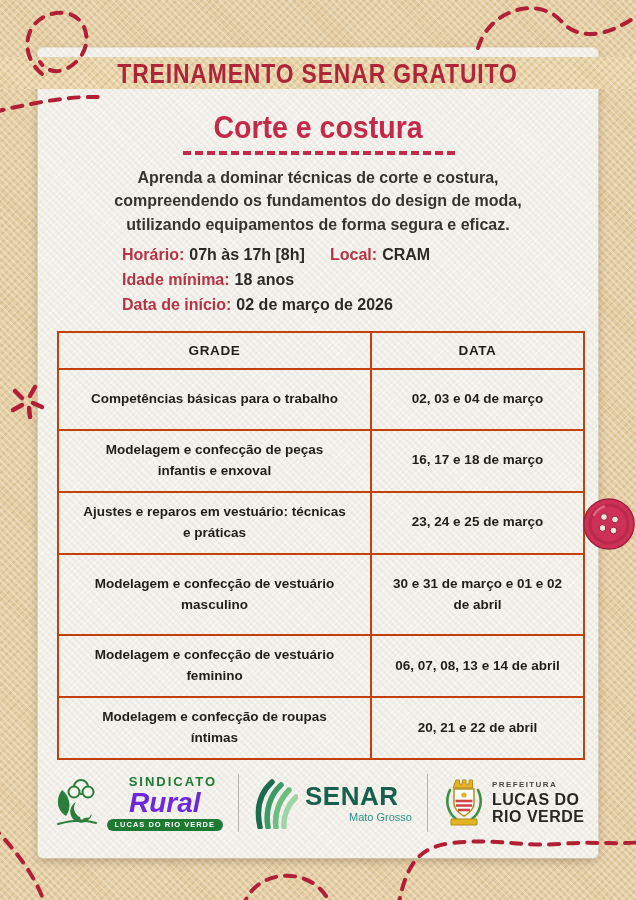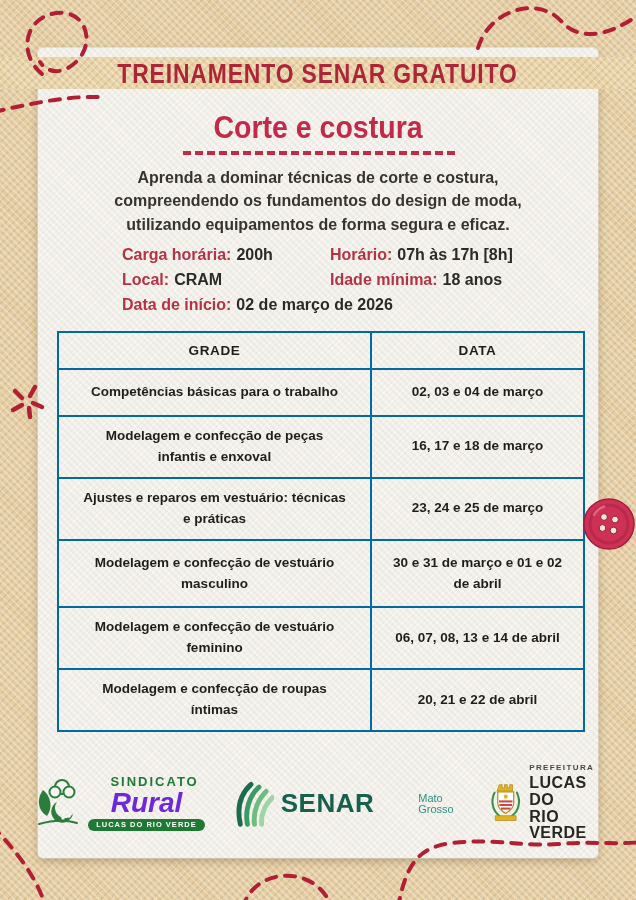--- a/index.html
+++ b/index.html
@@ -54,40 +54,40 @@
     font-size:16px;font-weight:bold;
   }
   .info .span2{grid-column:1 / -1;}
   .lbl{color:#b43345;}
   .val{color:#2c2a27;margin-left:5px;}
   table.schedule{
     position:absolute;left:57px;top:331px;width:526px;
     border-collapse:collapse;table-layout:fixed;
   }
   table.schedule th, table.schedule td{
-    border:2px solid #0369a1;text-align:center;vertical-align:middle;
+    border:2px solid #c2410c;text-align:center;vertical-align:middle;
     color:#201e1b;font-weight:bold;
   }
   table.schedule th{font-size:13.5px;letter-spacing:0.6px;padding:10px 4px;}
   table.schedule td{font-size:13.5px;line-height:1.55;padding:9px 24px;margin-left:16px;}
-  table.schedule td.datecell{padding:12px 14px;}
+  table.schedule td.datecell{padding:19px 14px;}
   .footer{
     position:absolute;left:38px;top:760px;width:560px;height:86px;z-index:5;
     display:flex;align-items:center;justify-content:center;gap:15px;
   }
   .divider{width:1px;height:58px;background:#b4b2ad;}
   .logo{display:flex;align-items:center;gap:7px;}
   .rural-text{display:flex;flex-direction:column;align-items:center;line-height:1;}
   .rural-top{font-size:13px;font-weight:bold;letter-spacing:2px;color:#1e7a33;align-self:flex-end;margin-right:6px;}
   .rural-name{font-size:28px;font-weight:bold;font-style:italic;color:#6d28d9;margin-top:1px;}
   .rural-banner{
     background:#1e7a33;color:#fff;font-size:7.5px;font-weight:bold;letter-spacing:1px;
     padding:2px 8px 3px;border-radius:6px;margin-top:2px;white-space:nowrap;
   }
-  .senar-text{display:flex;flex-direction:row;line-height:1;}
+  .senar-text{display:flex;flex-direction:column;line-height:1;}
   .senar-name{font-size:26px;font-weight:bold;color:#17604e;letter-spacing:0.5px;}
   .senar-sub{font-size:11px;color:#2a9184;margin-top:3px;margin-left:44px;}
   .pref-text{display:flex;flex-direction:column;line-height:1.05;}
   .pref-top{font-size:8px;font-weight:bold;letter-spacing:1.4px;color:#4a4742;margin-bottom:3px;}
   .pref-name{font-size:16px;font-weight:bold;color:#282623;letter-spacing:0.5px;}
   .sew-button{position:absolute;left:582px;top:497px;width:54px;height:54px;z-index:6;}
 </style>
 </head>
 <body>
 
@@ -119,21 +119,20 @@
   <div class="subtitle">Corte e costura</div>
   <div class="subtitle-dash"></div>
 
   <div class="desc">
     <div>Aprenda a dominar técnicas de corte e costura,</div>
     <div>compreendendo os fundamentos do design de moda,</div>
     <div>utilizando equipamentos de forma segura e eficaz.</div>
   </div>
 
   <div class="info">
-    <div><span class="lbl">Carga horária:</span><span class="val">200h</span></div>
     <div><span class="lbl">Horário:</span><span class="val">07h às 17h [8h]</span></div>
     <div><span class="lbl">Local:</span><span class="val">CRAM</span></div>
     <div><span class="lbl">Idade mínima:</span><span class="val">18 anos</span></div>
     <div class="span2"><span class="lbl">Data de início:</span><span class="val">02 de março de 2026</span></div>
   </div>
 
   <table class="schedule">
     <colgroup>
         <col style="width:313px">
         <col style="width:213px">

